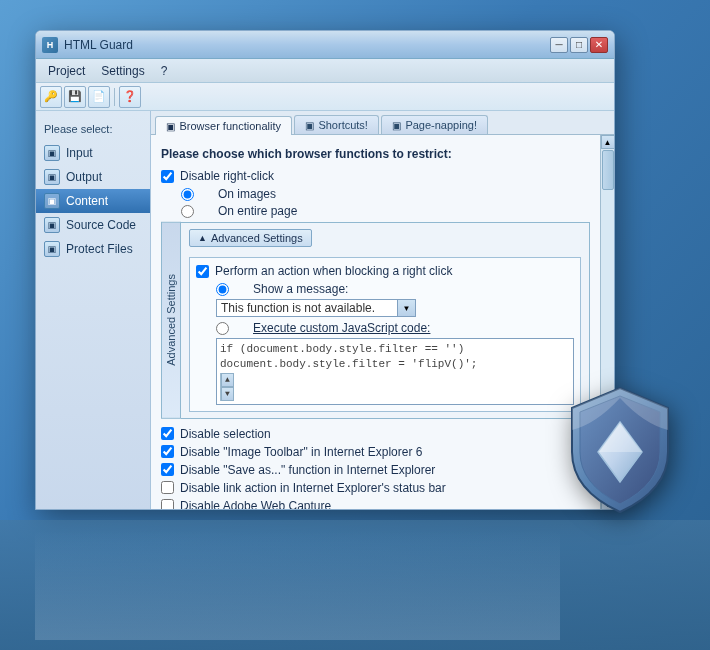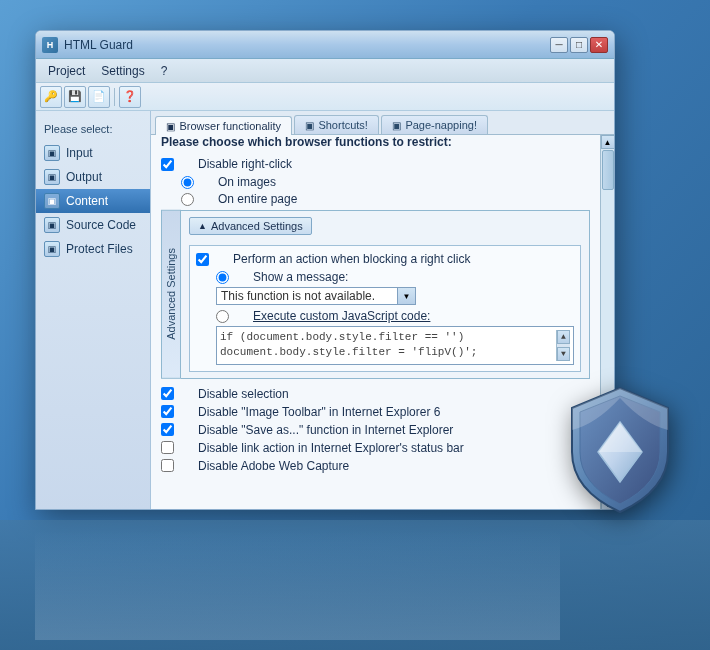--- a/index.html
+++ b/index.html
@@ -268,37 +268,37 @@
       z-index: 1;
     }
 
     .tab-icon {
       font-size: 10px;
     }
 
     
     .panel-content {
       flex: 1;
-      padding: 0 10px;
+      padding: 12px 10px;
       overflow-y: auto;
       position: relative;
     }
 
     .panel-title {
       font-size: 12px;
       font-weight: bold;
       color: #1a3050;
       margin-bottom: 8px;
     }
 
     
     .checkbox-row {
       display: flex;
       align-items: center;
-      gap: 24px;
+      gap: 6px;
       margin-bottom: 4px;
       font-size: 12px;
       color: #1a3050;
     }
 
     .checkbox-row input[type="checkbox"] {
       width: 13px;
       height: 13px;
       cursor: pointer;
     }
@@ -413,20 +413,21 @@
       margin-left: 20px;
       border: 1px solid #80a0c0;
       background: white;
       padding: 3px;
       font-size: 11px;
       color: #444;
       font-family: 'Courier New', monospace;
       line-height: 1.4;
       position: relative;
       display: flex;
+      flex-direction: column;
     }
 
     .js-code-text {
       flex: 1;
     }
 
     .js-scrollbar {
       width: 14px;
       background: linear-gradient(180deg, #e0eaf4, #d0e0f0);
       border-left: 1px solid #a0bcd0;

